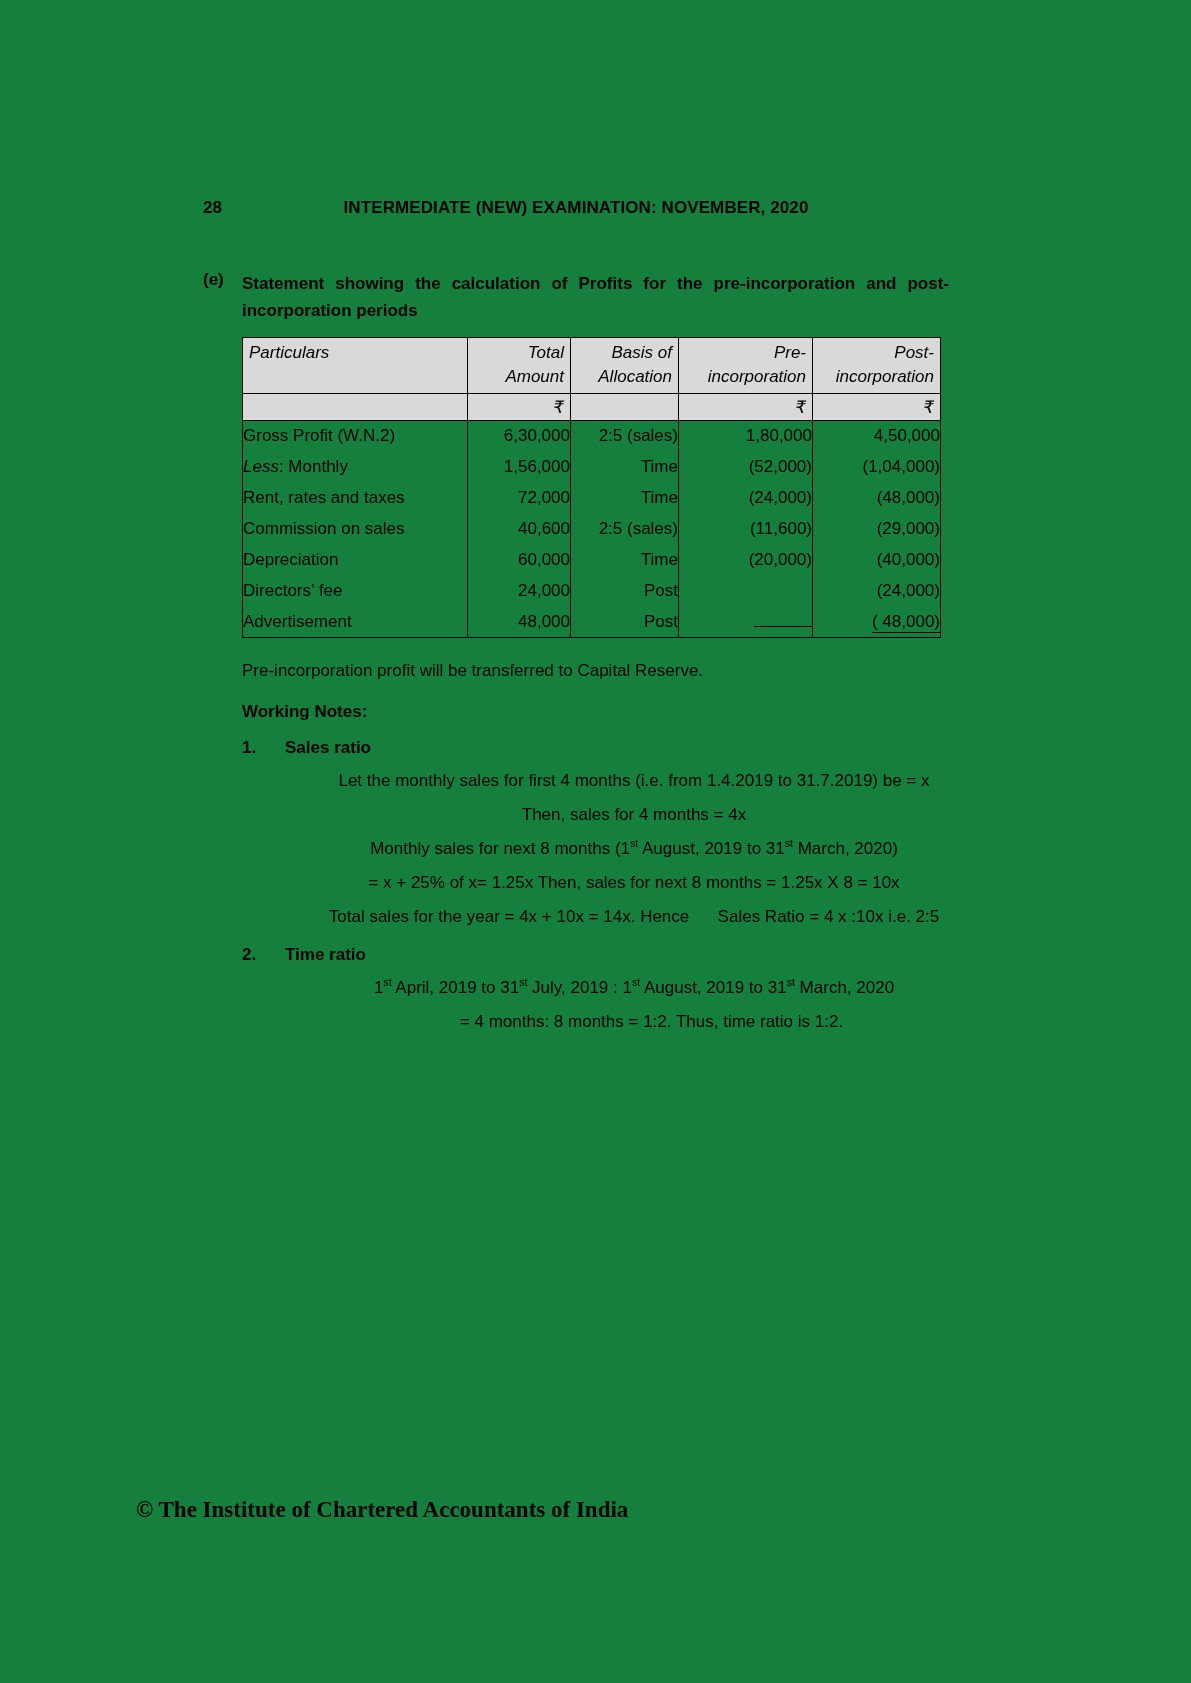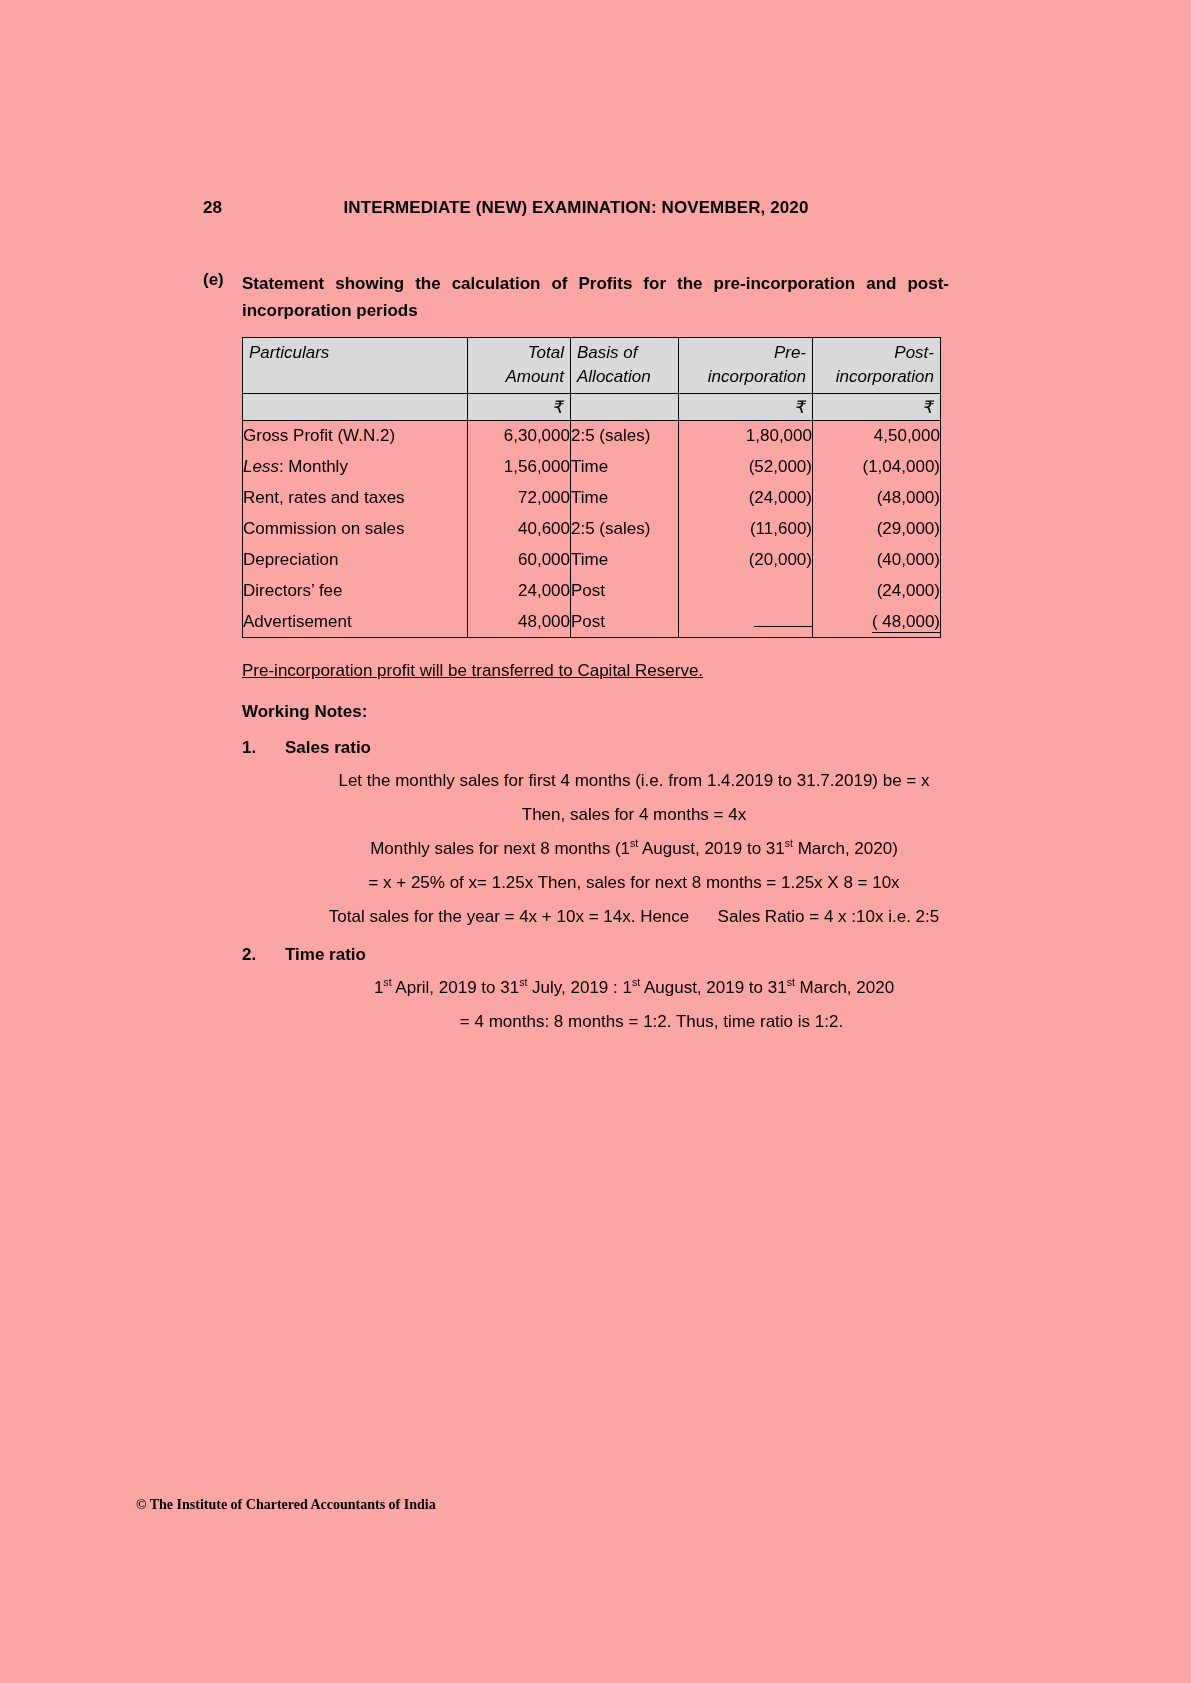--- a/index.html
+++ b/index.html
@@ -2,21 +2,21 @@
 <html><head>
 <meta charset="utf-8">
 <style>
   * { box-sizing: border-box; }
   html, body { margin: 0; padding: 0; background: #888; }
   .page {
     position: relative;
     width: 1191px;
     height: 1683px;
     margin: 0 auto;
-    background: #fca5a5;
+    background: #15803d;
     font-family: "Liberation Sans", sans-serif;
     font-size: 17px;
     color: #000;
   }
 
   
   .header { position: absolute; top: 198px; left: 203px; width: 746px; }
   .page-num { position: absolute; left: 0; top: 0; font-weight: 700; }
   .header-title { display: block; text-align: center; font-weight: 700; letter-spacing: 0.1px; }
 
@@ -49,50 +49,50 @@
   .profit-table tbody td {
     border-left: 1px solid #000;
     border-right: 1px solid #000;
     padding: 3px 0;
     height: 31px;
     vertical-align: middle;
   }
   .l { display: block; line-height: 24px; }
   .c-part { text-align: left; }
   .c-total { text-align: right; }
-  .c-basis { text-align: left; }
+  .c-basis { text-align: right; }
   .c-pre, .c-post { text-align: right; }
   td.ind { padding-left: 38px; }
   .it { font-style: italic; }
   .rupee { font-style: italic; font-family: "DejaVu Sans", sans-serif; }
   .uline { border-bottom: 1px solid #000; padding-bottom: 1px; }
   .sumline { display: inline-block; width: 58px; height: 13px; border-bottom: 1px solid #000; }
 
   
   .body-line { margin: 0 0 14px 39px; line-height: 22px; }
-  .body-line.first { margin-top: 22px; text-decoration: underline; }
+  .body-line.first { margin-top: 22px; }
   .wn-title { font-weight: 700; margin: 20px 0 0 39px; }
 
   
   .note { margin: 16px 0 0 39px; }
   .note-head { display: flex; font-weight: 700; margin-bottom: 11px; }
   .note-num { width: 43px; flex: none; }
   .note-body { margin-left: 43px; }
   .note-line { margin-bottom: 10px; line-height: 24px; text-align: center; }
   .note-line.extra-indent { margin-left: 35px; }
   sup { font-size: 62%; line-height: 0; }
 
   
   .footer {
     position: absolute;
     left: 136px;
     top: 1497px;
     font-family: "Liberation Serif", serif;
     font-weight: 700;
-    font-size: 14px;
+    font-size: 23px;
   }
 </style>
 </head>
 <body>
 
 <div class="page">
 
   <div class="header">
     <span class="page-num">28</span>
     <span class="header-title">INTERMEDIATE (NEW) EXAMINATION: NOVEMBER, 2020</span>

